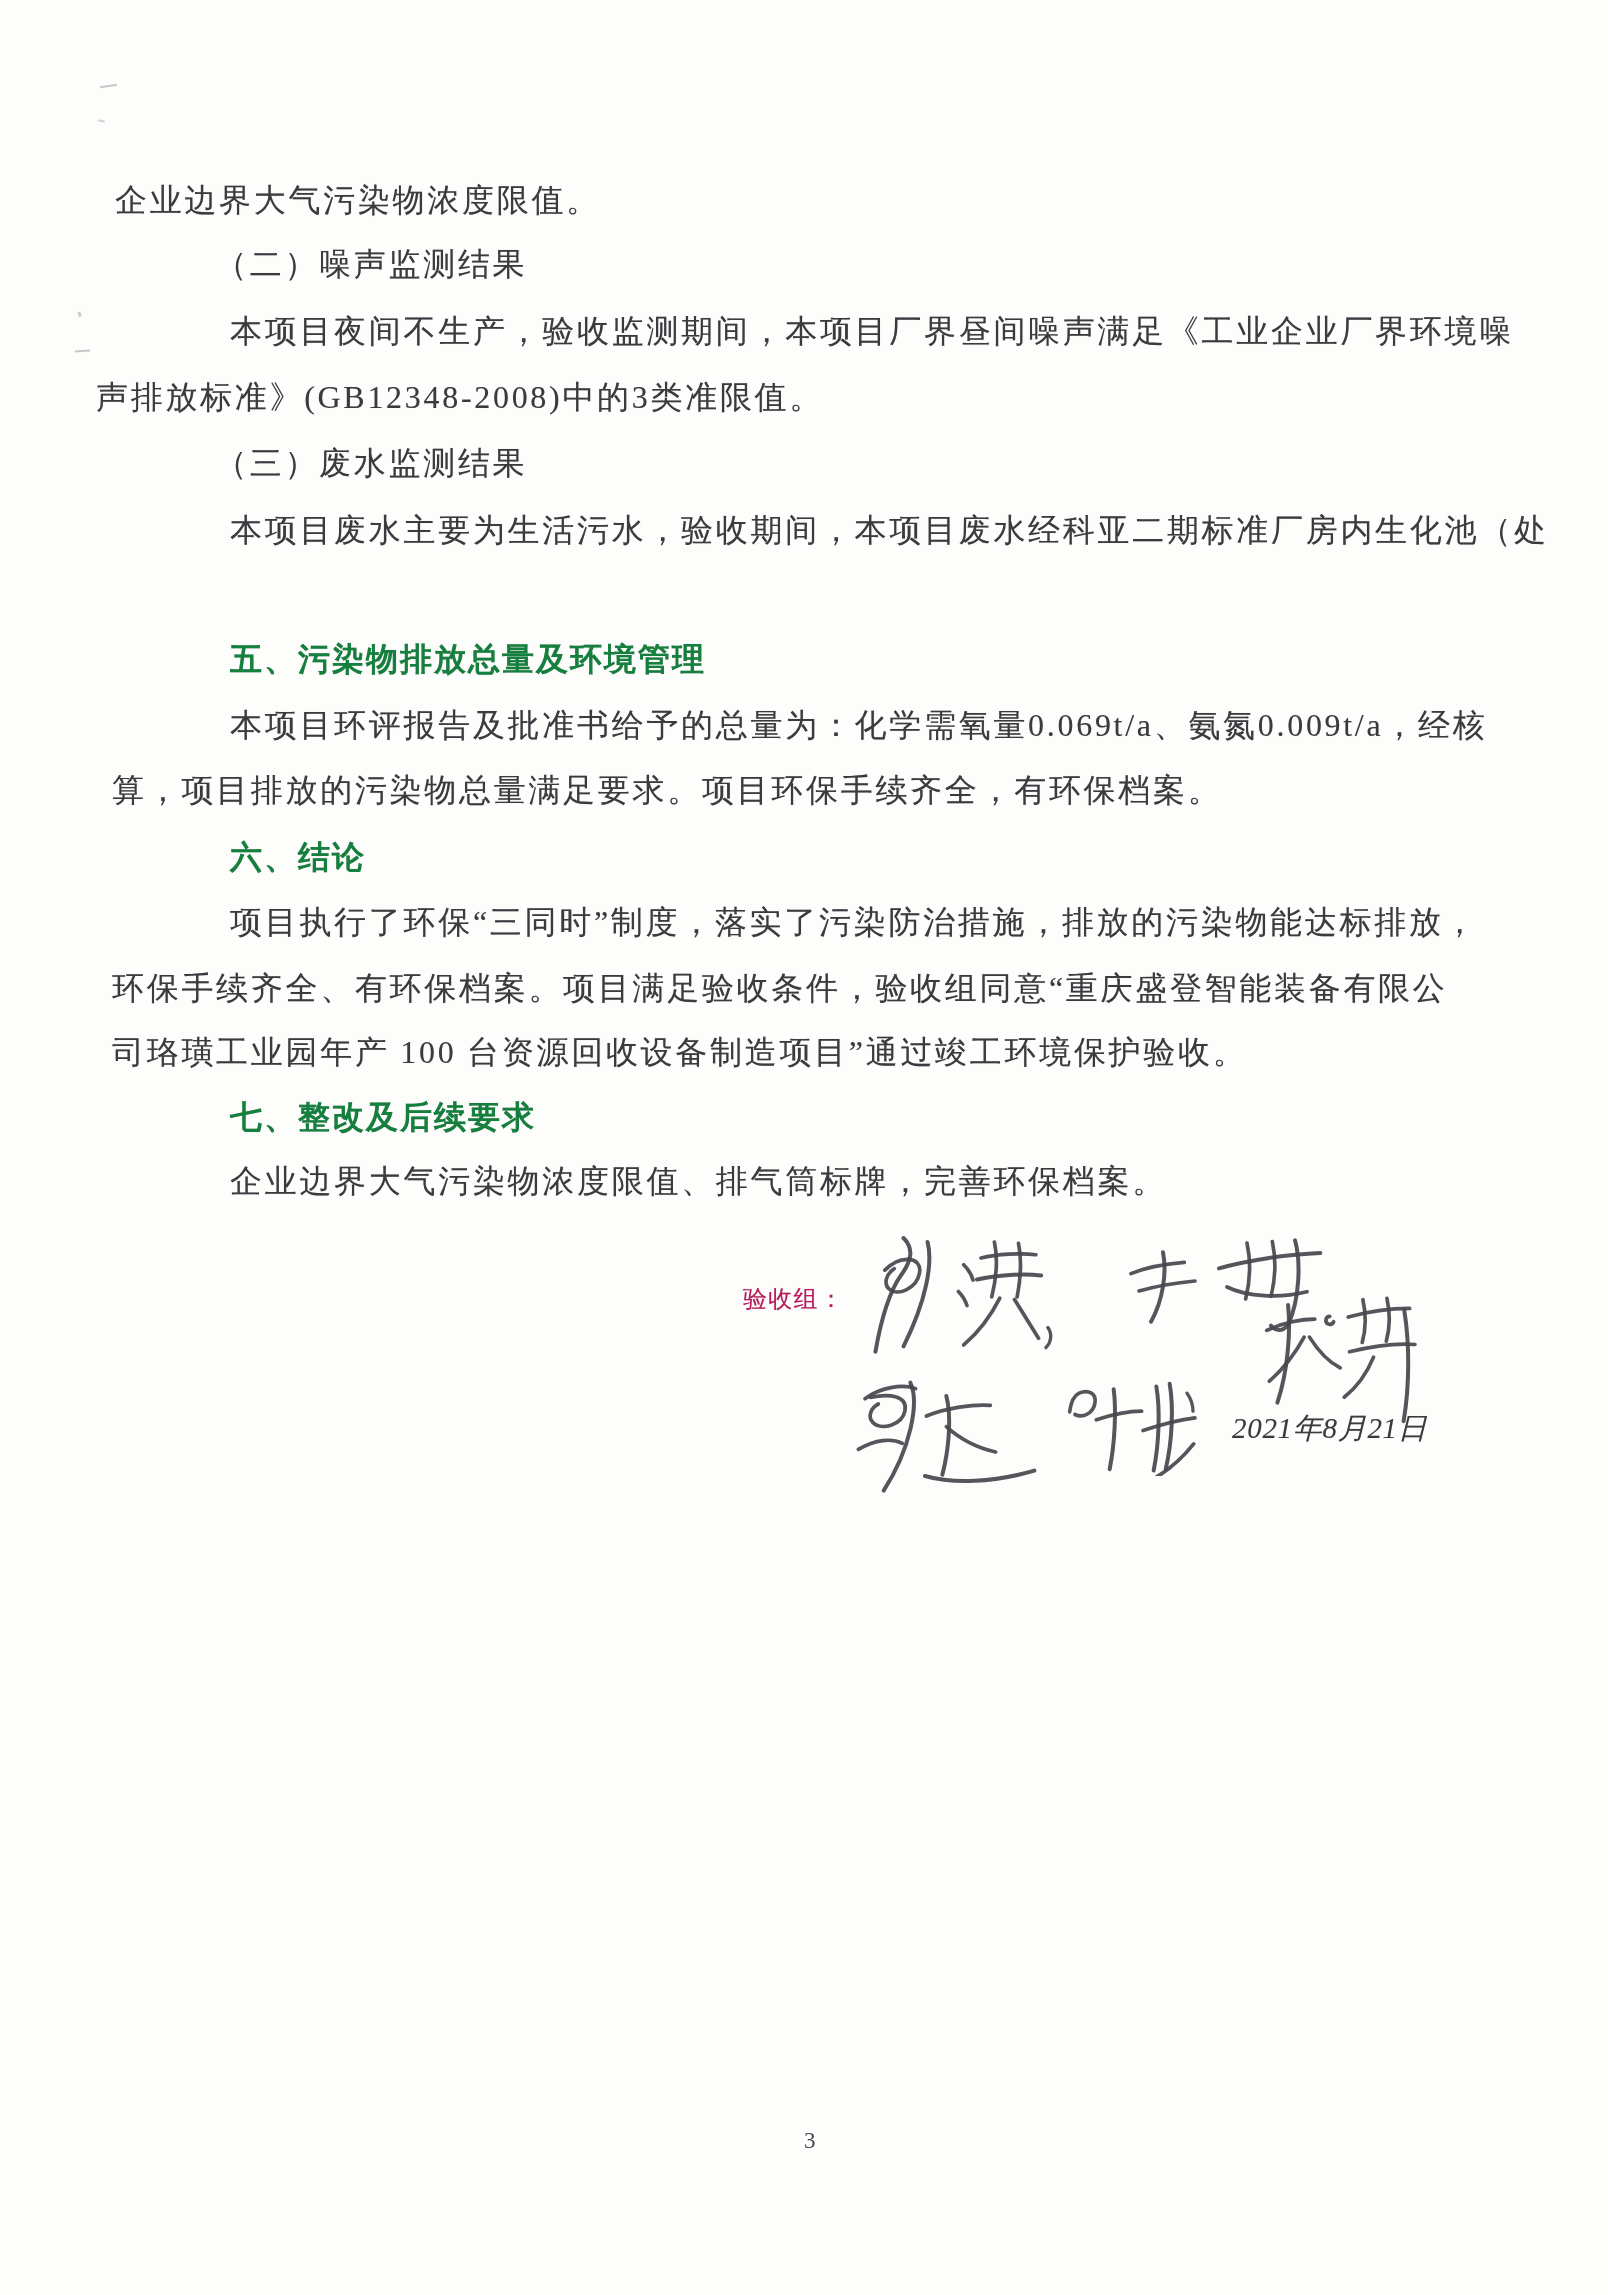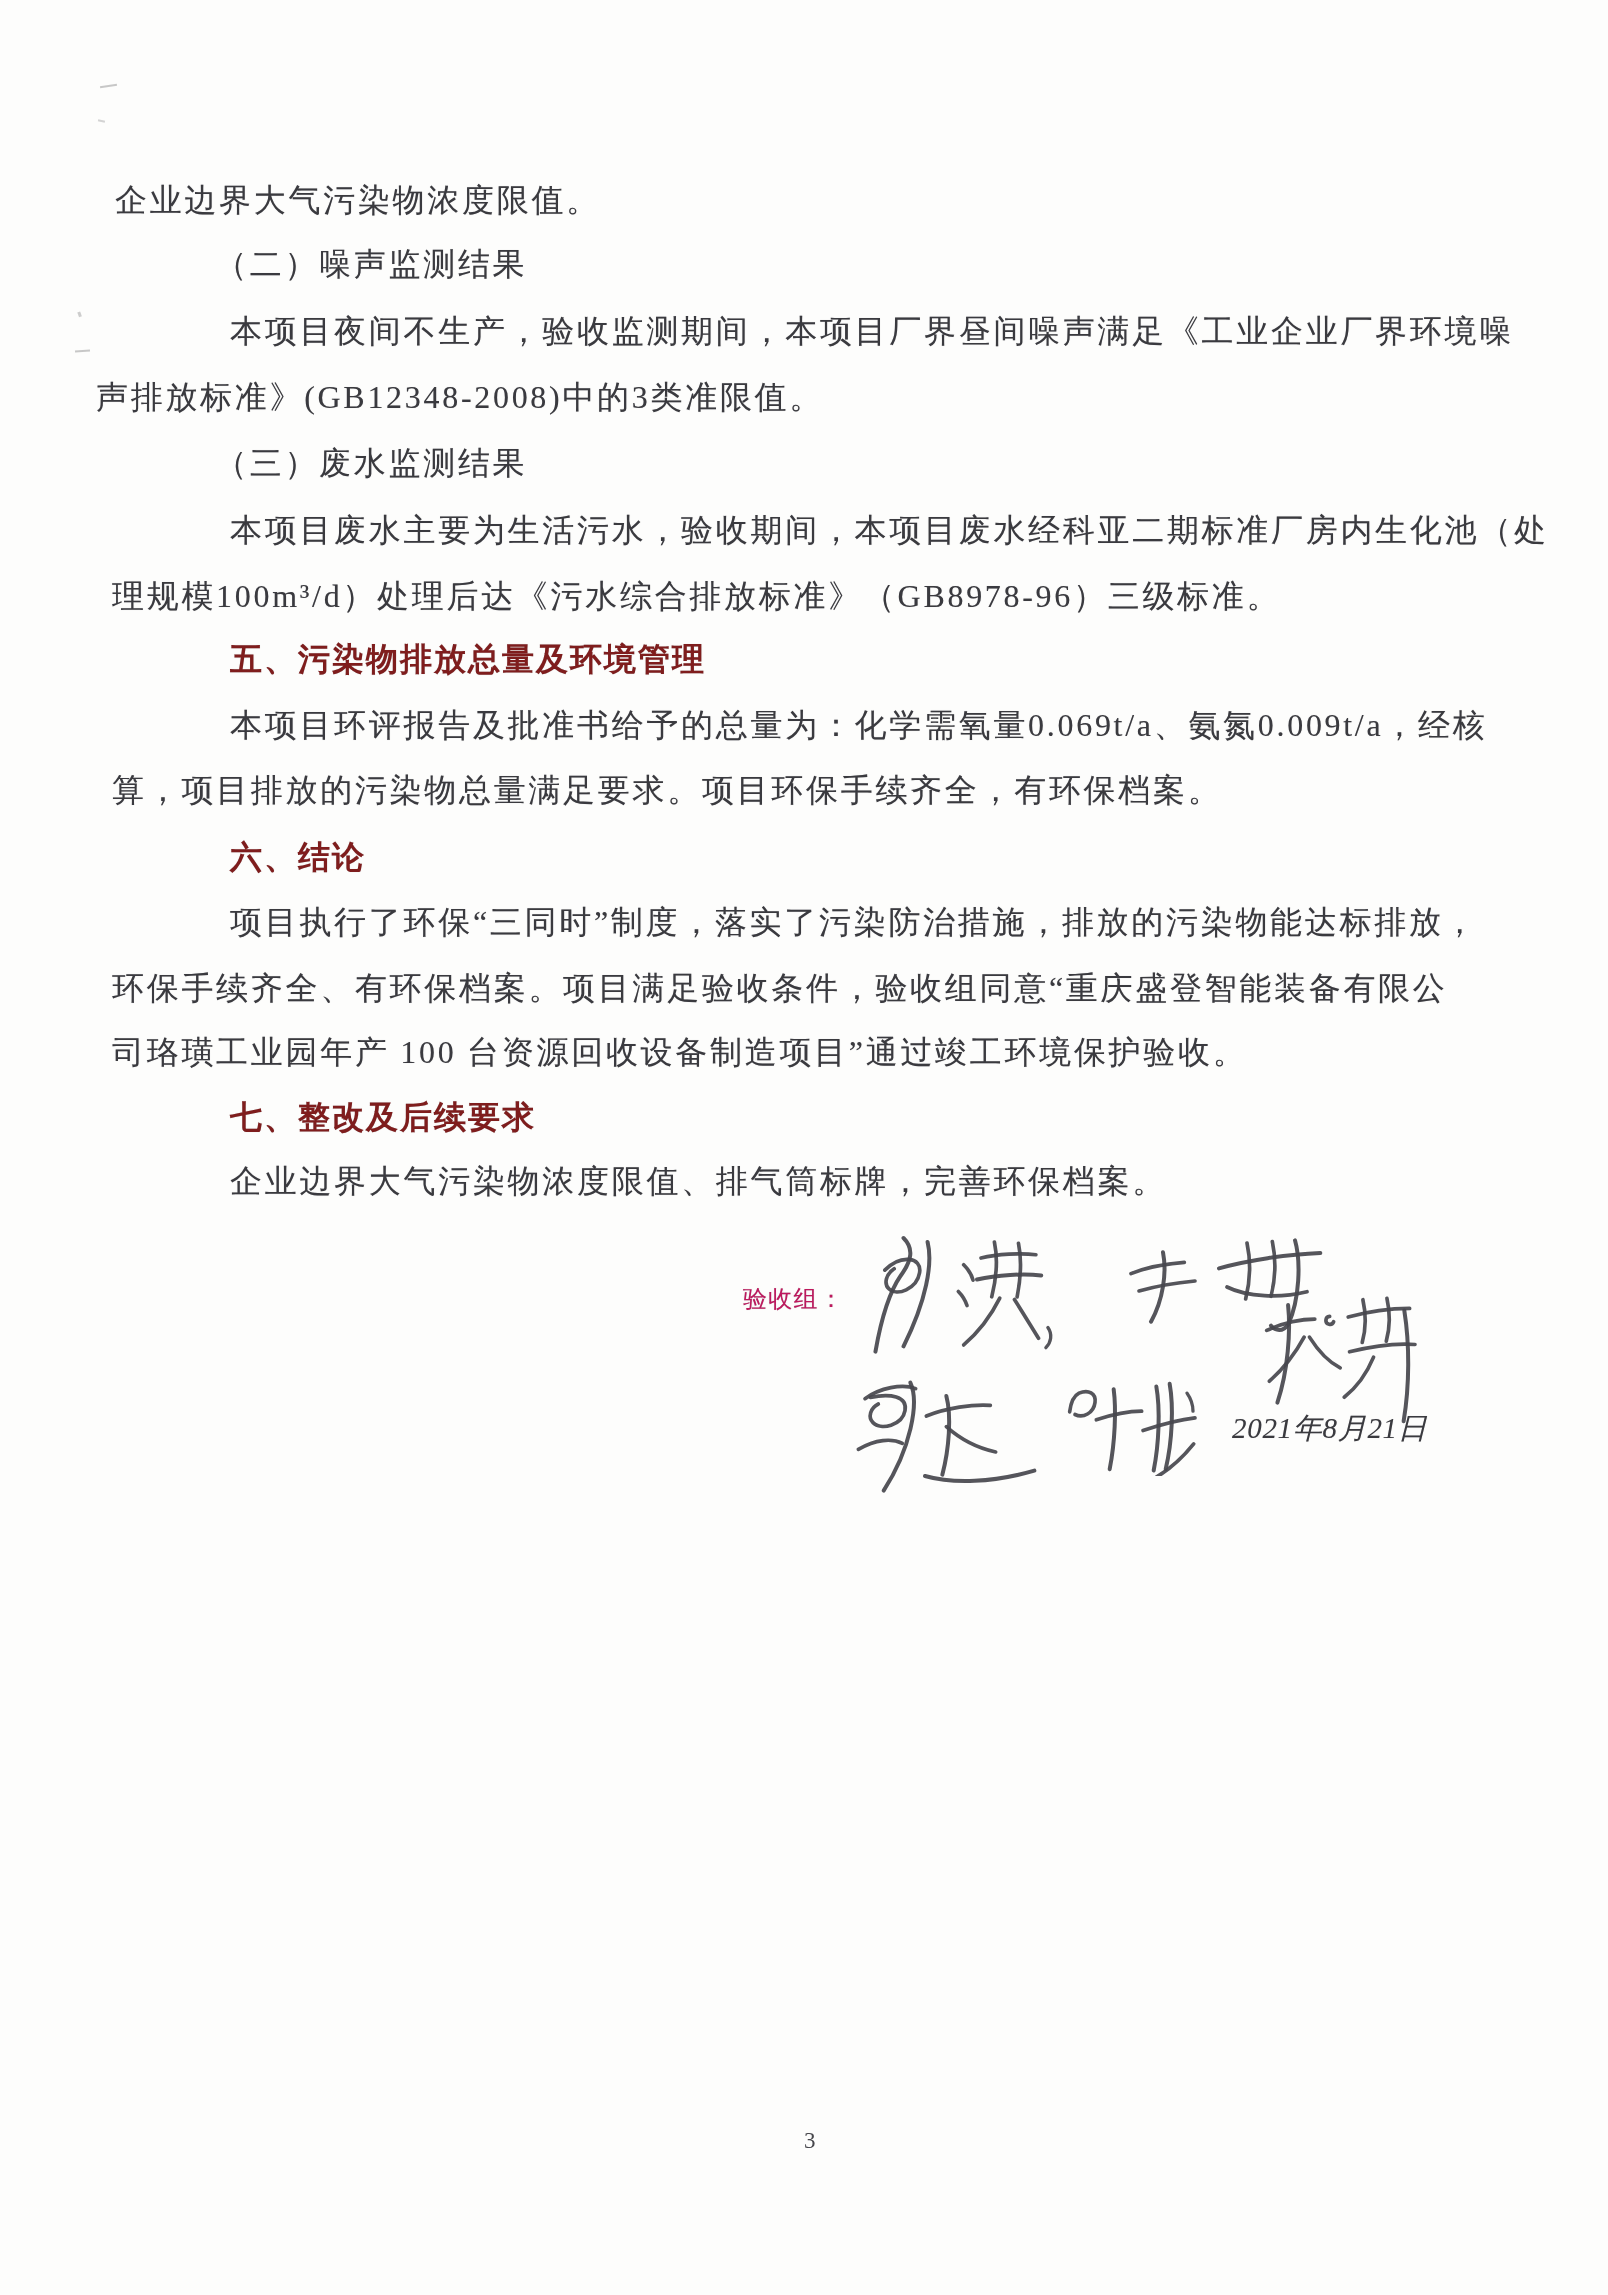--- a/index.html
+++ b/index.html
@@ -17,21 +17,21 @@
     font-size:32px;
     line-height:1.15;
     letter-spacing:2.7px;
     white-space:nowrap;
     color:#3a3a3f;
     text-shadow:0 0 0.7px rgba(60,60,66,.35);
   }
   .heading{
     font-weight:bold;
     letter-spacing:2px;
-    color:#7f1d1d;
+    color:#15803d;
   }
   .sign-label{
     position:absolute;
     left:743px;top:1283px;
     font-size:24px;
     letter-spacing:1.3px;
     color:#be185d;
     text-shadow:0 0 0.7px rgba(60,60,66,.35);
     white-space:nowrap;
   }
@@ -92,21 +92,20 @@
   <div class="speck sp2"></div>
   <div class="speck sp3"></div>
   <div class="speck sp4"></div>
 
   <div class="line l1">企业边界大气污染物浓度限值。</div>
   <div class="line l2">（二）噪声监测结果</div>
   <div class="line l3">本项目夜间不生产，验收监测期间，本项目厂界昼间噪声满足《工业企业厂界环境噪</div>
   <div class="line l4">声排放标准》(GB12348-2008)中的3类准限值。</div>
   <div class="line l5">（三）废水监测结果</div>
   <div class="line l6">本项目废水主要为生活污水，验收期间，本项目废水经科亚二期标准厂房内生化池（处</div>
-  <div class="line l7">理规模100m³/d）处理后达《污水综合排放标准》（GB8978-96）三级标准。</div>
   <div class="line l8 heading">五、污染物排放总量及环境管理</div>
   <div class="line l9">本项目环评报告及批准书给予的总量为：化学需氧量0.069t/a、氨氮0.009t/a，经核</div>
   <div class="line l10">算，项目排放的污染物总量满足要求。项目环保手续齐全，有环保档案。</div>
   <div class="line l11 heading">六、结论</div>
   <div class="line l12">项目执行了环保“三同时”制度，落实了污染防治措施，排放的污染物能达标排放，</div>
   <div class="line l13">环保手续齐全、有环保档案。项目满足验收条件，验收组同意“重庆盛登智能装备有限公</div>
   <div class="line l14">司珞璜工业园年产 100 台资源回收设备制造项目”通过竣工环境保护验收。</div>
   <div class="line l15 heading">七、整改及后续要求</div>
   <div class="line l16">企业边界大气污染物浓度限值、排气筒标牌，完善环保档案。</div>
 

